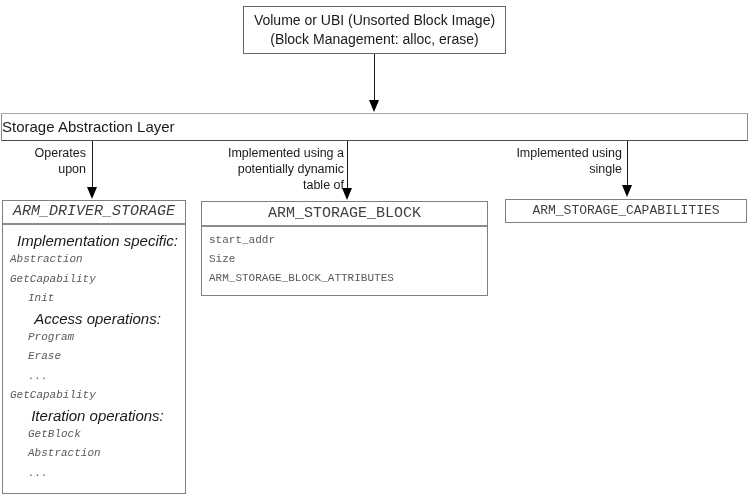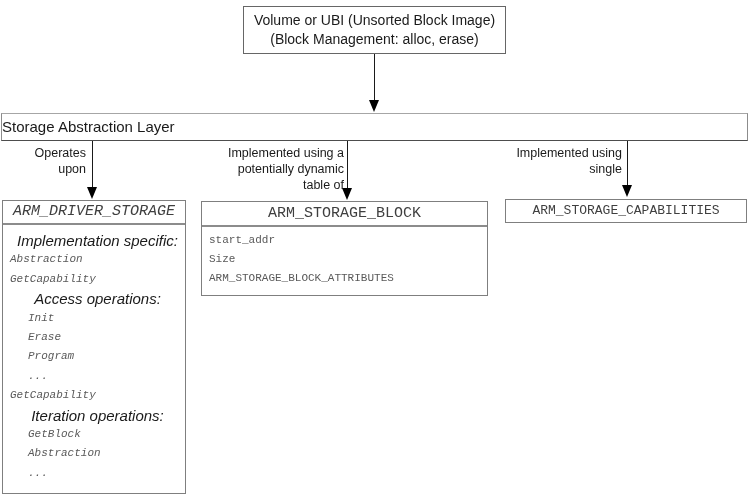--- a/index.html
+++ b/index.html
@@ -118,24 +118,24 @@
       <div>single</div>
     </div>
 
   <div class="box driver-box">
     <div class="hdr">ARM_DRIVER_STORAGE</div>
     <div class="box-body">
 
     <div class="row sans">Implementation specific:</div>
         <div class="row mono">Abstraction</div>
         <div class="row mono">GetCapability</div>
+        <div class="row mono indent">Init</div>
         <div class="row sans">Access operations:</div>
-        <div class="row mono indent">Init</div>
+        <div class="row mono indent">Program</div>
         <div class="row mono indent">Erase</div>
-        <div class="row mono indent">Program</div>
         <div class="row mono indent">...</div>
         <div class="row mono">GetCapability</div>
         <div class="row sans">Iteration operations:</div>
         <div class="row mono indent">GetBlock</div>
         <div class="row mono indent">Abstraction</div>
         <div class="row mono indent">...</div>
       </div>
   </div>
 
   <div class="box block-box">

